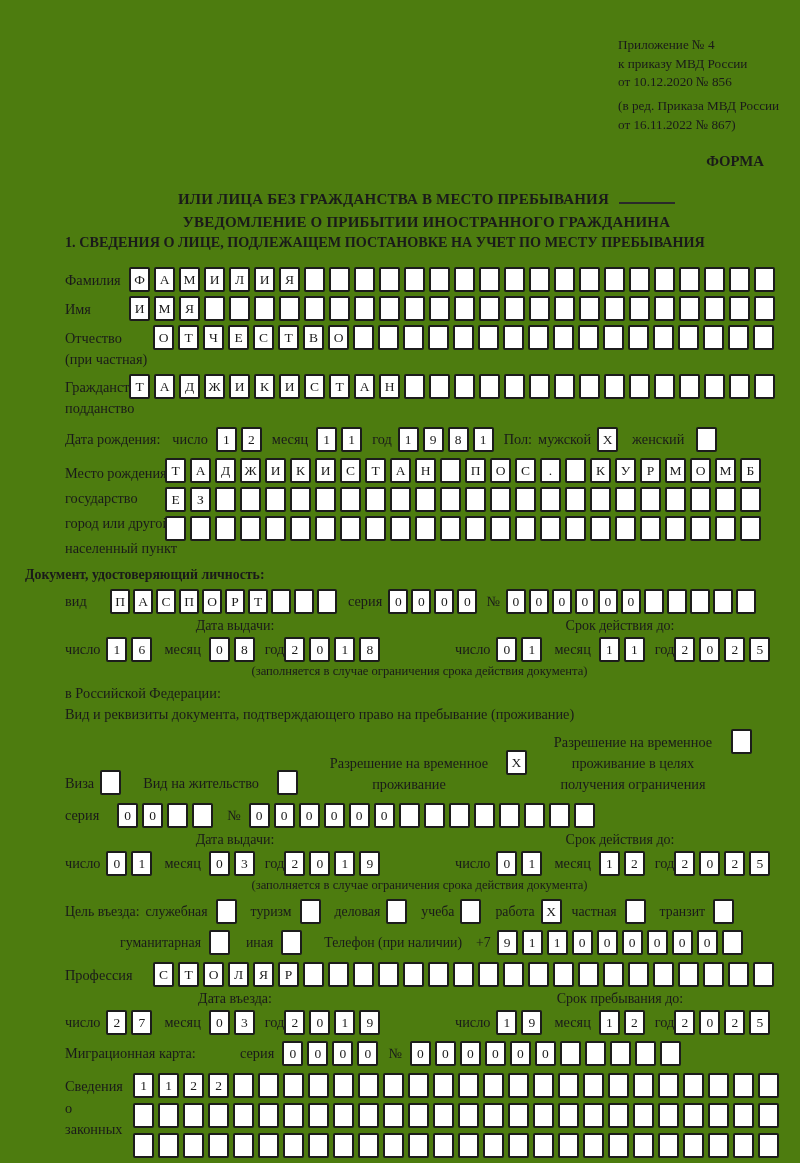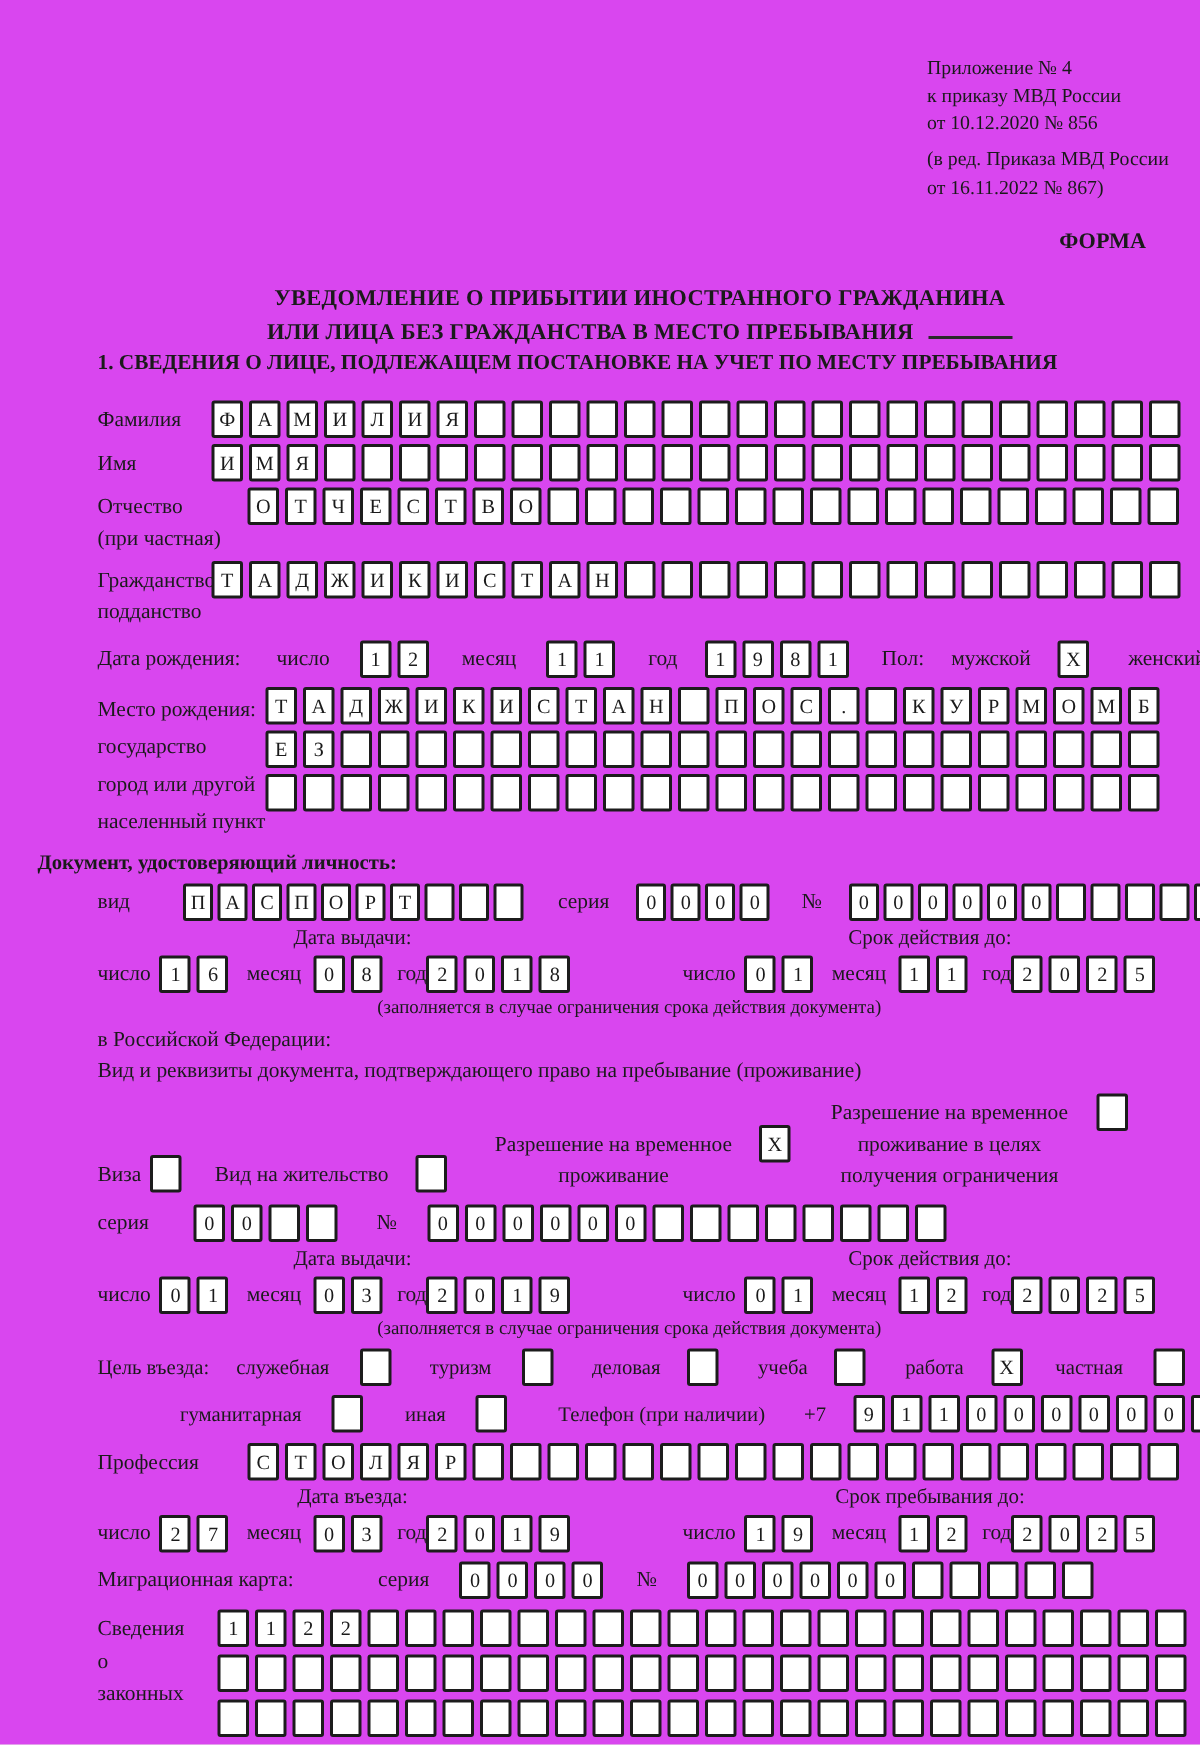--- a/index.html
+++ b/index.html
@@ -1,18 +1,18 @@
 <!DOCTYPE html>
 <html><head>
 <meta charset="utf-8">
 <style>
   html,body { margin:0; padding:0; background:#e8e8e8; }
   .page {
     position:relative; width:800px; height:1163px; margin:0 auto;
-    background:#d946ef; color:#1a1a1a;
+    background:#4d7c0f; color:#1a1a1a;
     font-family:"Liberation Serif","DejaVu Serif",serif;
     font-size:14.3px; overflow:hidden; box-sizing:border-box;
     padding:36px 12px 0 65px;
   }
   .nowrap { white-space:nowrap; }
 
   
   .ref { margin-left:553px; font-size:13.2px; line-height:1.42; }
   .ref .amend { margin-top:5px; }
   .form-word { text-align:right; padding-right:24px; font-weight:bold; font-size:14.8px; margin-top:18px; }
@@ -26,21 +26,21 @@
   
   .cells { display:flex; flex:none; }
   .cell {
     flex:none; width:17px; height:21px; border:2px solid #1c1c1c; border-radius:2px;
     margin-right:4px; display:flex; align-items:center; justify-content:center;
     font-size:13.5px; line-height:1; background:#fff;
   }
   .cells.compact .cell { width:16px; margin-right:3px; }
 
   
-  .frow { display:flex; align-items:flex-start; margin-bottom:4px;gap:12px; }
+  .frow { display:flex; align-items:flex-start; margin-bottom:4px; }
   .flabel { flex:none; padding-top:3px; line-height:21px; }
   .w64 { width:64px; } .w88 { width:88px; } .w100 { width:100px; } .w68 { width:68px; }
   .lbl2 { line-height:21px; padding-top:3px; }
   .inl { display:flex; align-items:center; }
   .inl > * { flex:none; }
   .gap6 { margin-left:6px; } .gap8 { margin-left:8px; } .gap10 { margin-left:10px; }
   .gap12 { margin-left:12px; } .gap14 { margin-left:14px; } .gap18 { margin-left:18px; }
 
   .center-bold { font-weight:bold; font-size:13.8px; margin:6px 0 6px -40px; }
 
@@ -68,22 +68,22 @@
   <div class="ref">
     <div>Приложение № 4</div>
     <div>к приказу МВД России</div>
     <div>от 10.12.2020 № 856</div>
     <div class="amend">(в ред. Приказа МВД России</div>
     <div>от 16.11.2022 № 867)</div>
   </div>
   <div class="form-word">ФОРМА</div>
 
   <div class="title">
+    <div><span>ИЛИ ЛИЦА БЕЗ ГРАЖДАНСТВА В МЕСТО ПРЕБЫВАНИЯ</span><span class="blank-line"></span></div>
     <div>УВЕДОМЛЕНИЕ О ПРИБЫТИИ ИНОСТРАННОГО ГРАЖДАНИНА</div>
-    <div><span>ИЛИ ЛИЦА БЕЗ ГРАЖДАНСТВА В МЕСТО ПРЕБЫВАНИЯ</span><span class="blank-line"></span></div>
   </div>
 
   <div class="sec-head">1. СВЕДЕНИЯ О ЛИЦЕ, ПОДЛЕЖАЩЕМ ПОСТАНОВКЕ НА УЧЕТ ПО МЕСТУ ПРЕБЫВАНИЯ</div>
 
   <div class="frow">
     <div class="flabel w64">Фамилия</div>
     <div class="cells">
         <span class="cell">Ф</span>
         <span class="cell">А</span>
         <span class="cell">М</span>
@@ -552,21 +552,21 @@
     <span class="gap6">частная</span>
     <span class="cells gap8">
         <span class="cell"></span>
       </span>
     <span class="gap10">транзит</span>
     <span class="cells gap8">
         <span class="cell"></span>
       </span>
   </div>
 
-  <div class="frow inl nowrap" style="margin-top:6px; font-size:13.8px;justify-content:space-between;">
+  <div class="frow inl nowrap" style="margin-top:6px; font-size:13.8px;">
     <span style="margin-left:55px;">гуманитарная</span>
     <span class="cells gap8">
         <span class="cell"></span>
       </span>
     <span class="gap12">иная</span>
     <span class="cells gap8">
         <span class="cell"></span>
       </span>
     <span class="gap18">Телефон (при наличии)</span>
     <span class="gap14">+7</span>

